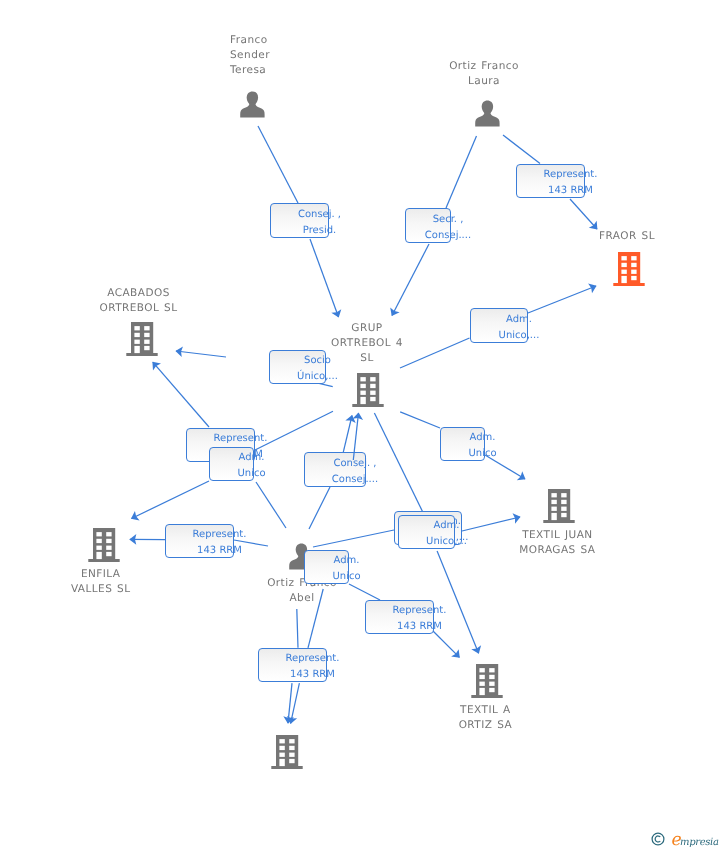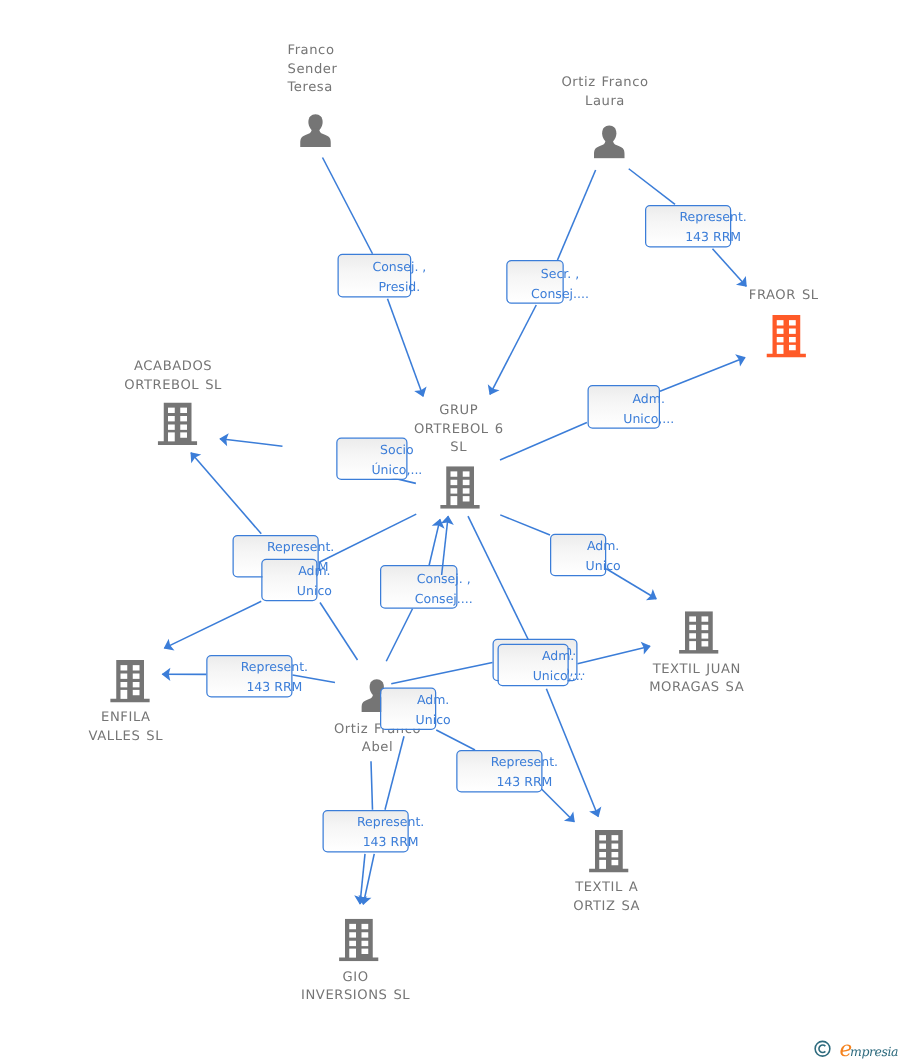--- a/index.html
+++ b/index.html
@@ -63,21 +63,21 @@
           <rect x="18.2" y="4.1" width="5.4" height="4.3" fill="#fff"></rect>
           <rect x="8.4" y="10.8" width="5.4" height="4.3" fill="#fff"></rect>
           <rect x="18.2" y="10.8" width="5.4" height="4.3" fill="#fff"></rect>
           <rect x="8.4" y="17.6" width="5.4" height="4.3" fill="#fff"></rect>
           <rect x="18.2" y="17.6" width="5.4" height="4.3" fill="#fff"></rect>
           <rect x="8.4" y="23.9" width="5.4" height="7.2" fill="#fff"></rect>
           <rect x="18.2" y="23.9" width="5.4" height="4.3" fill="#fff"></rect>
         </svg></div>
       <div class="nodelabel c" style="left: 367px; top: 321px;">
         <div>GRUP</div>
-        <div>ORTREBOL 6</div>
+        <div>ORTREBOL 4</div>
         <div>SL</div>
       </div>
       <div class="nodeicon" title="FRAOR SL" style="left: 613px; top: 252px;"><svg width="32" height="34" viewBox="0 0 32 34">
           <path fill="#ff5a28" fill-rule="evenodd" d="M5.0 0 H27.2 V31.0 H31.7 V34.0 H0.3 V31.0 H5.0 Z"></path>
           <rect x="8.4" y="4.1" width="5.4" height="4.3" fill="#fff"></rect>
           <rect x="18.2" y="4.1" width="5.4" height="4.3" fill="#fff"></rect>
           <rect x="8.4" y="10.8" width="5.4" height="4.3" fill="#fff"></rect>
           <rect x="18.2" y="10.8" width="5.4" height="4.3" fill="#fff"></rect>
           <rect x="8.4" y="17.6" width="5.4" height="4.3" fill="#fff"></rect>
           <rect x="18.2" y="17.6" width="5.4" height="4.3" fill="#fff"></rect>
@@ -121,24 +121,20 @@
           <path fill="#757575" fill-rule="evenodd" d="M5.0 0 H27.2 V31.0 H31.7 V34.0 H0.3 V31.0 H5.0 Z"></path>
           <rect x="8.4" y="4.1" width="5.4" height="4.3" fill="#fff"></rect>
           <rect x="18.2" y="4.1" width="5.4" height="4.3" fill="#fff"></rect>
           <rect x="8.4" y="10.8" width="5.4" height="4.3" fill="#fff"></rect>
           <rect x="18.2" y="10.8" width="5.4" height="4.3" fill="#fff"></rect>
           <rect x="8.4" y="17.6" width="5.4" height="4.3" fill="#fff"></rect>
           <rect x="18.2" y="17.6" width="5.4" height="4.3" fill="#fff"></rect>
           <rect x="8.4" y="23.9" width="5.4" height="7.2" fill="#fff"></rect>
           <rect x="18.2" y="23.9" width="5.4" height="4.3" fill="#fff"></rect>
         </svg></div>
-      <div class="nodelabel c" style="left: 284.5px; top: 774.5px;">
-        <div>GIO</div>
-        <div>INVERSIONS SL</div>
-      </div>
       <div class="nodeicon" title="TEXTIL JUAN MORAGAS SA" style="left: 543px; top: 489px;"><svg width="32" height="34" viewBox="0 0 32 34">
           <path fill="#757575" fill-rule="evenodd" d="M5.0 0 H27.2 V31.0 H31.7 V34.0 H0.3 V31.0 H5.0 Z"></path>
           <rect x="8.4" y="4.1" width="5.4" height="4.3" fill="#fff"></rect>
           <rect x="18.2" y="4.1" width="5.4" height="4.3" fill="#fff"></rect>
           <rect x="8.4" y="10.8" width="5.4" height="4.3" fill="#fff"></rect>
           <rect x="18.2" y="10.8" width="5.4" height="4.3" fill="#fff"></rect>
           <rect x="8.4" y="17.6" width="5.4" height="4.3" fill="#fff"></rect>
           <rect x="18.2" y="17.6" width="5.4" height="4.3" fill="#fff"></rect>
           <rect x="8.4" y="23.9" width="5.4" height="7.2" fill="#fff"></rect>
           <rect x="18.2" y="23.9" width="5.4" height="4.3" fill="#fff"></rect>

